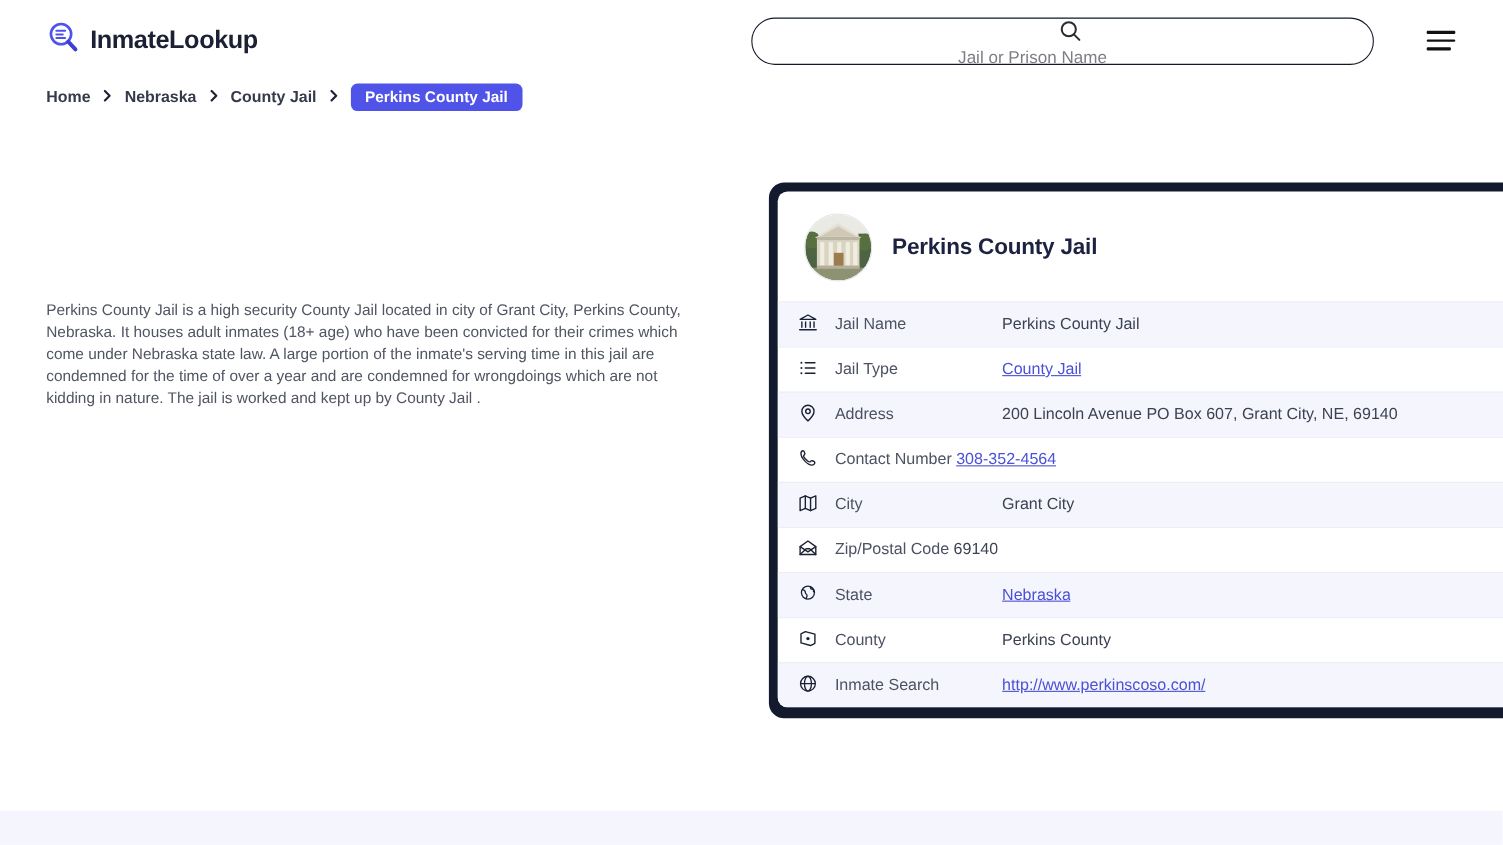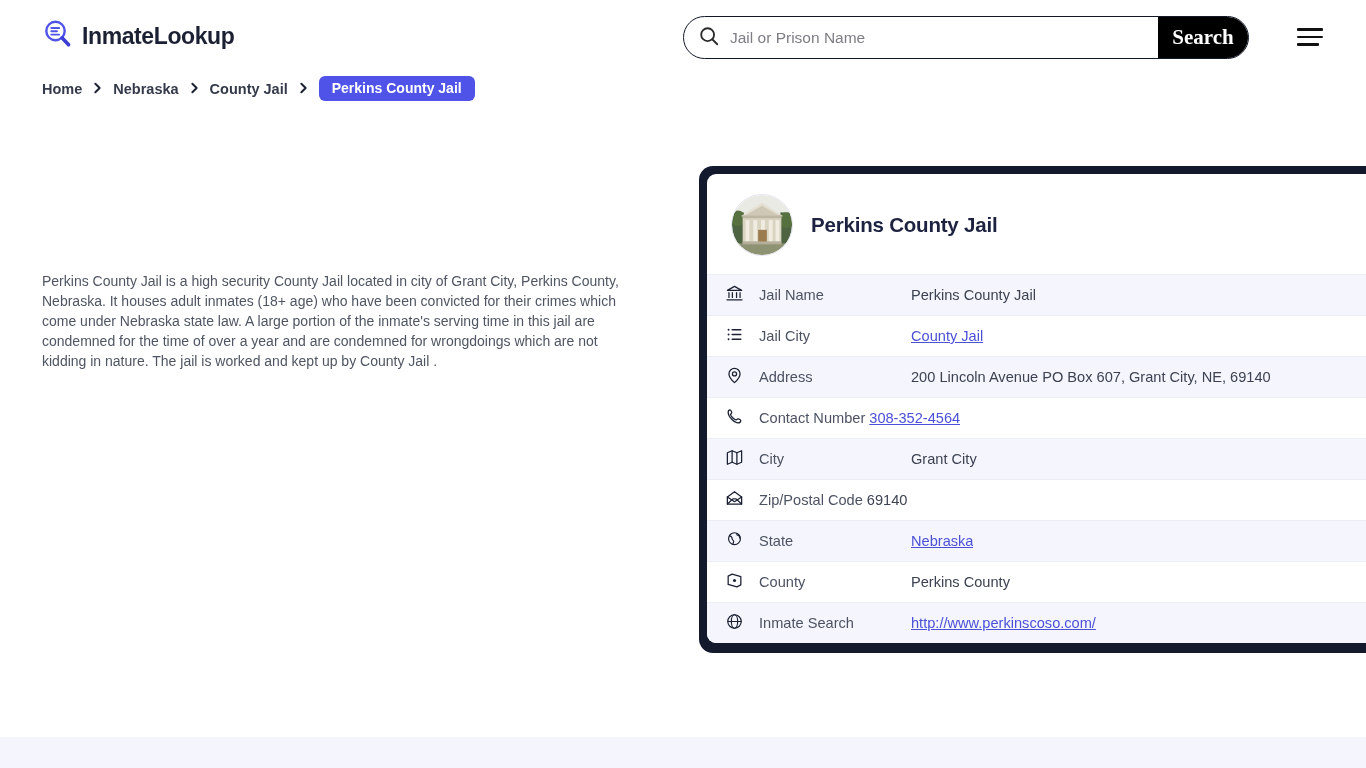--- a/index.html
+++ b/index.html
@@ -41,20 +41,21 @@
     left: 683px;
     top: 16px;
     width: 566px;
     height: 43px;
     border: 1.6px solid #111827;
     border-radius: 22px;
     background: #ffffff;
     display: flex;
     align-items: center;
     overflow: hidden;
+    flex-direction: column;
   }
   .search-icon {
     width: 22px; height: 22px;
     margin-left: 14px;
     flex: none;
     color: #2b2b2b;
   }
   .search-input {
     flex: 1 1 auto;
     border: none;
@@ -350,21 +351,21 @@
       <span>
         <svg class="row-icon" viewBox="0 0 24 24" fill="none" stroke="currentColor" stroke-width="1.7" stroke-linecap="round">
           <line x1="9" y1="6" x2="20" y2="6"></line>
             <line x1="9" y1="12" x2="20" y2="12"></line>
             <line x1="9" y1="18" x2="20" y2="18"></line>
           <circle cx="4.5" cy="6" r="1.2" fill="currentColor" stroke="none"></circle>
           <circle cx="4.5" cy="12" r="1.2" fill="currentColor" stroke="none"></circle>
           <circle cx="4.5" cy="18" r="1.2" fill="currentColor" stroke="none"></circle>
         </svg>
       </span>
-      <span class="row-label fixed">Jail City</span>
+      <span class="row-label fixed">Jail Type</span>
       <span class="row-value"><a href="#">County Jail</a></span>
     </div>
 
     <div class="info-row alt">
       <span>
         <svg class="row-icon" viewBox="0 0 24 24" fill="none" stroke="currentColor" stroke-width="1.6" stroke-linecap="round" stroke-linejoin="round">
           <path d="M12 21s7-6.2 7-11a7 7 0 10-14 0c0 4.8 7 11 7 11z"></path>
             <circle cx="12" cy="10" r="2.6"></circle>
         </svg>
       </span>

